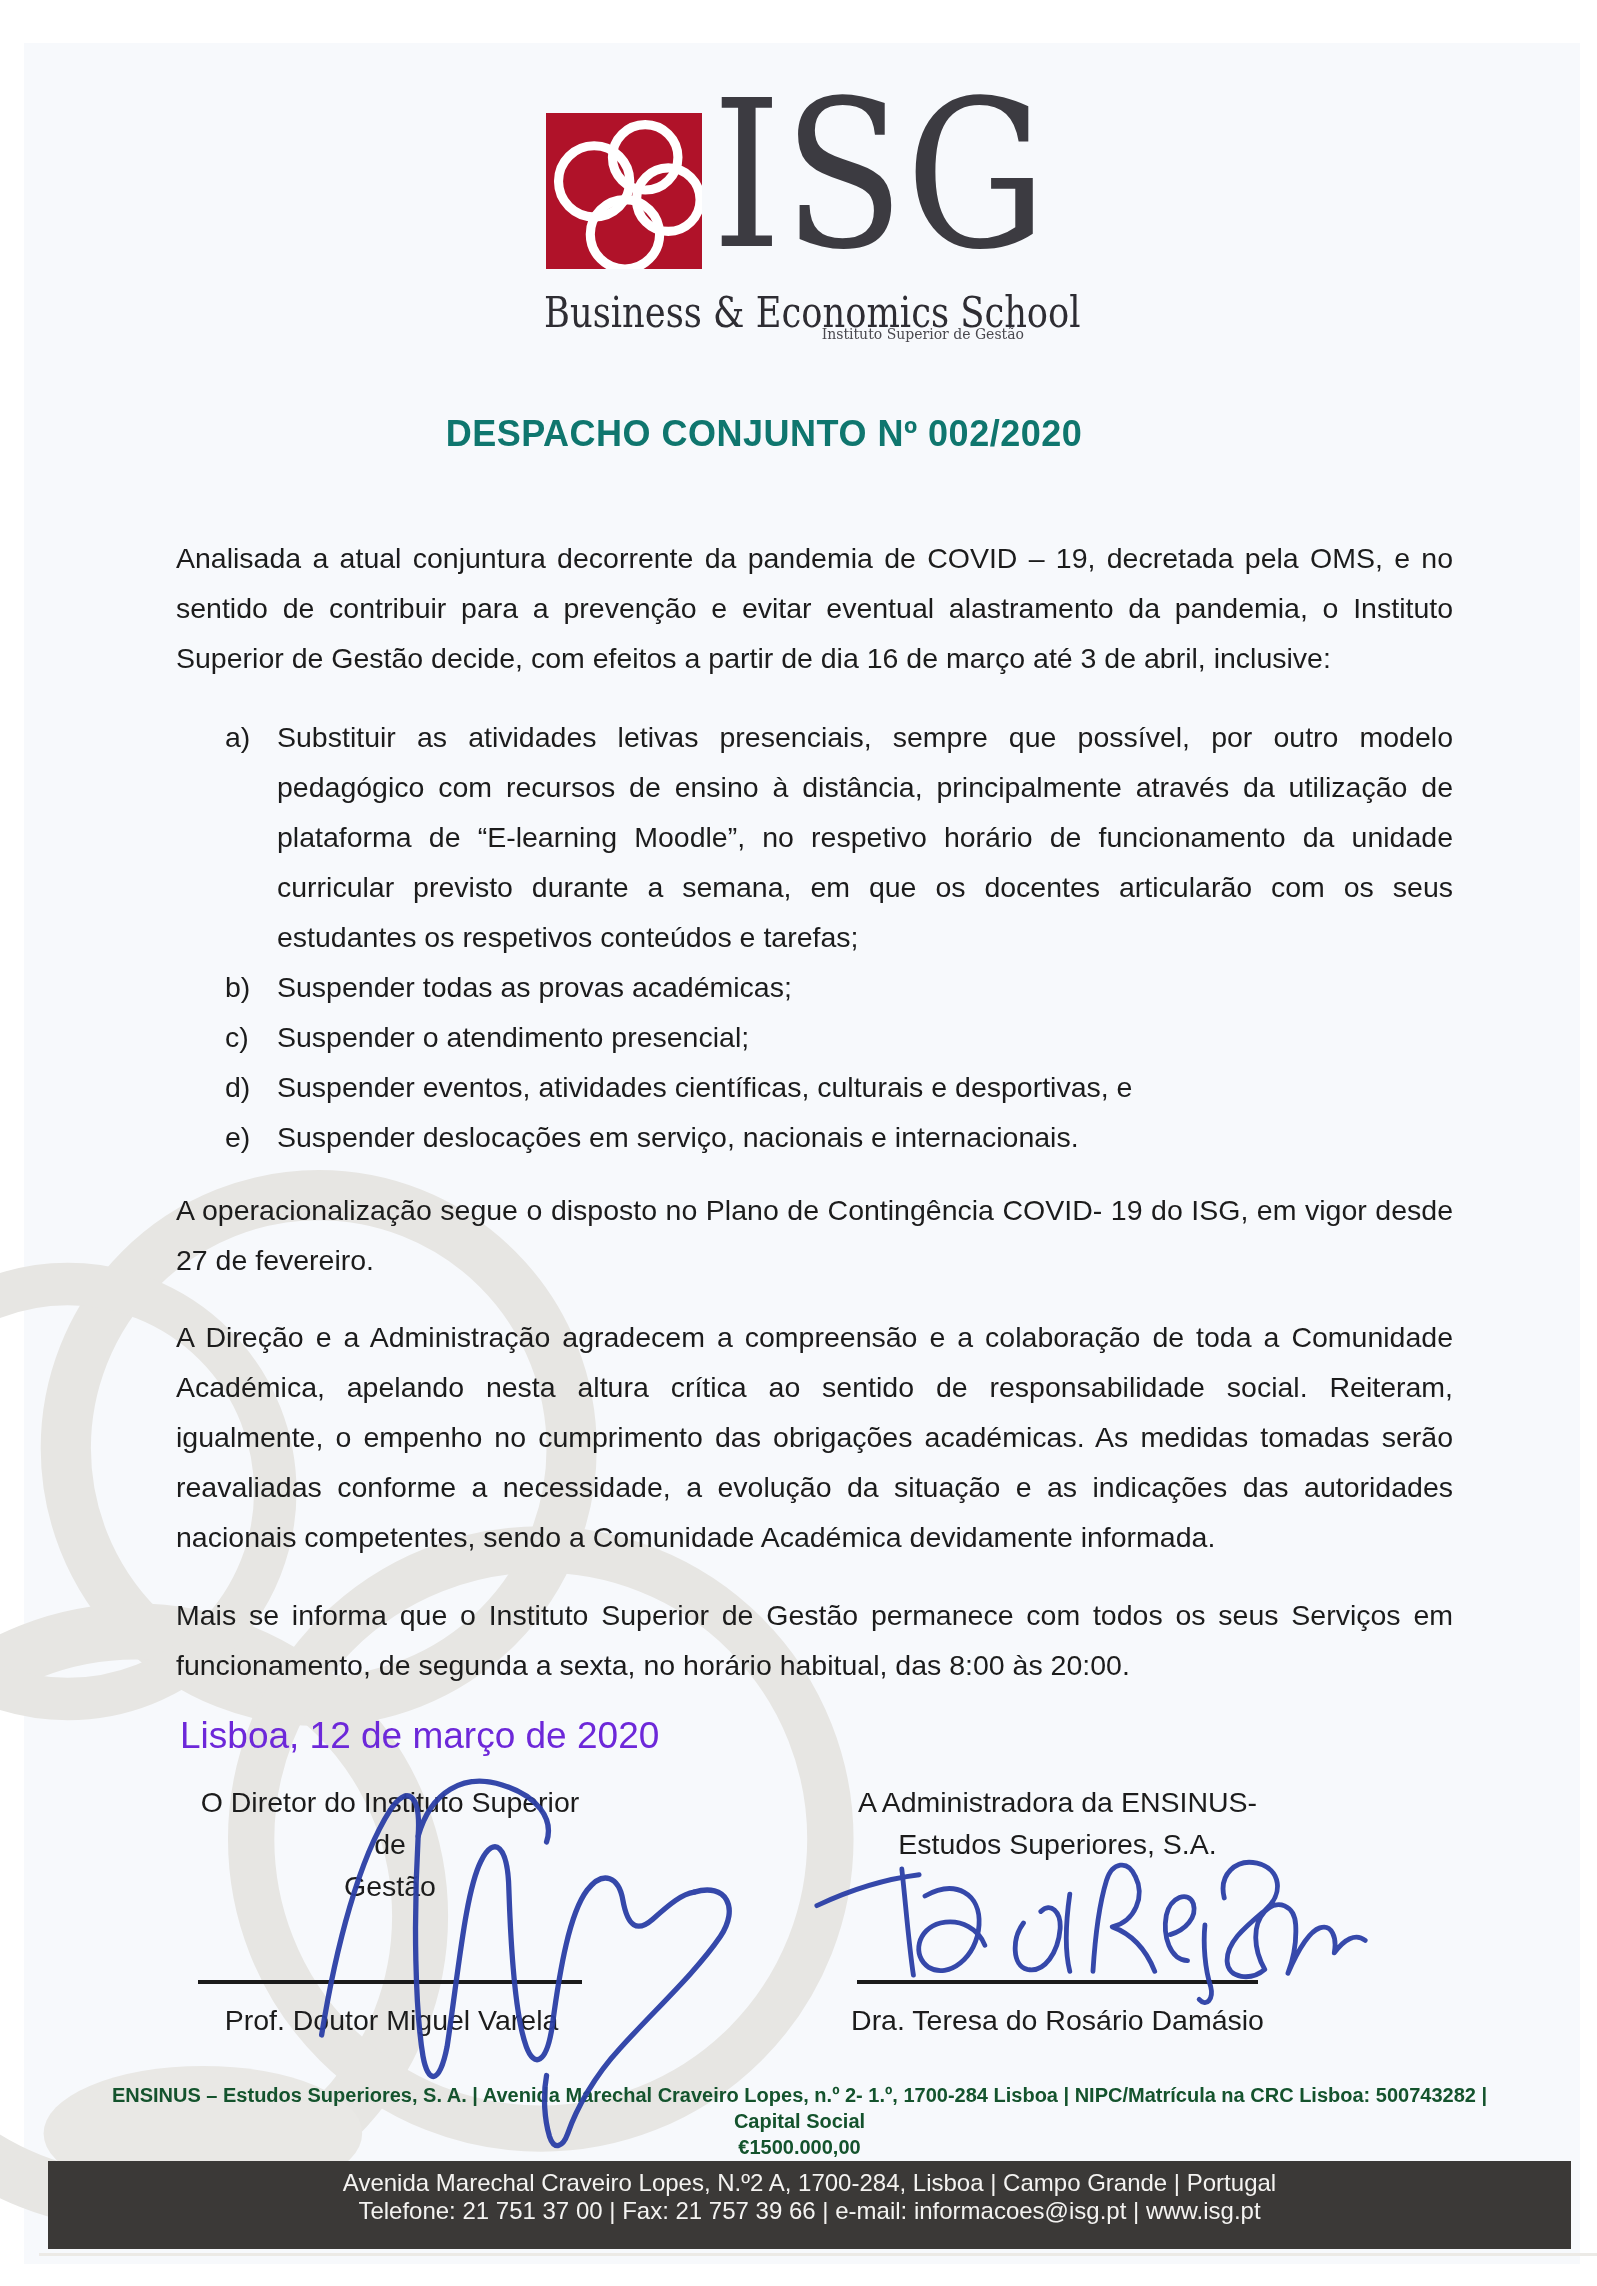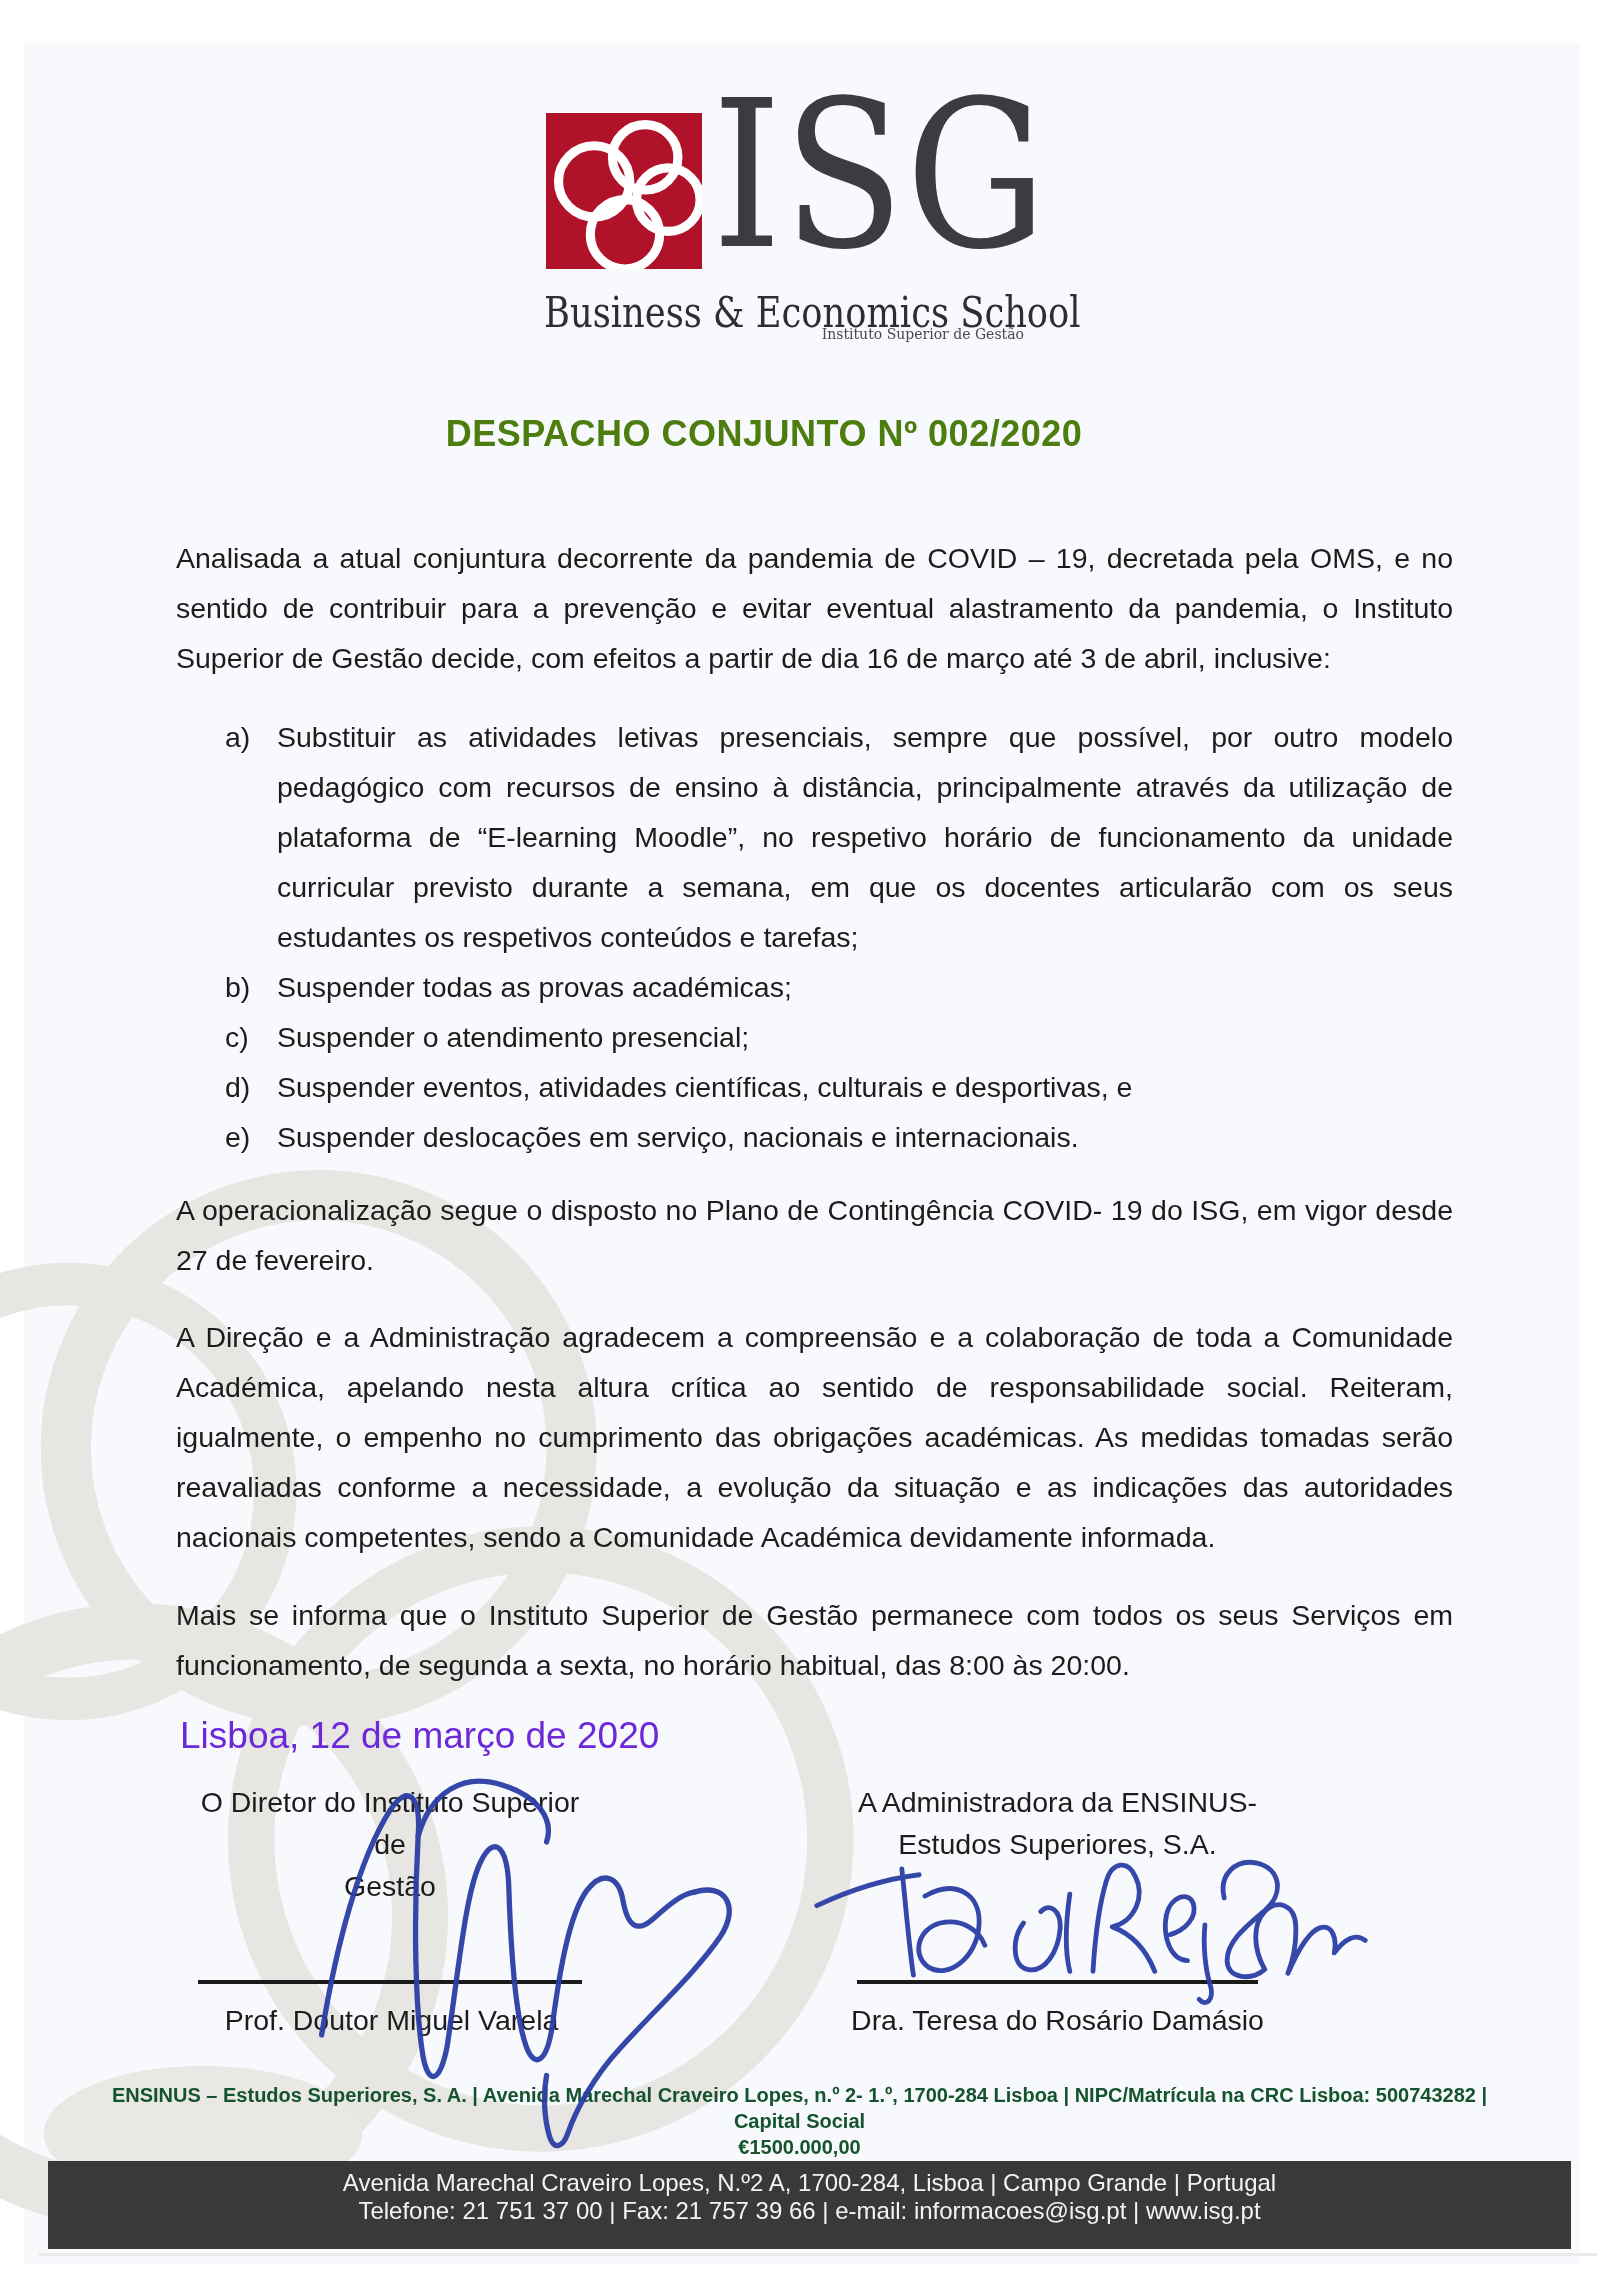--- a/index.html
+++ b/index.html
@@ -28,21 +28,21 @@
     transform:scaleX(0.84);transform-origin:left top;
   }
   .logo-institute{
     position:absolute;left:544px;top:326px;width:480px;text-align:right;
     font-family:"DejaVu Serif",serif;font-size:14px;color:#4a494f;
   }
 
   
   .doc-title{
     position:absolute;left:0;top:413px;width:1528px;text-align:center;
-    font-size:36px;font-weight:bold;letter-spacing:0.5px;color:#4d7c0f;
+    font-size:36px;font-weight:bold;letter-spacing:0.5px;color:#0f766e;
   }
 
   
   .body-par{
     position:absolute;left:176px;width:1277px;font-size:28.5px;line-height:50px;
     text-align:justify;color:#1c1c1c;
   }
   .p1{top:533px;}
   .list{position:absolute;left:176px;top:712px;width:1277px;font-size:28.5px;line-height:50px;}
   .li{position:relative;}

